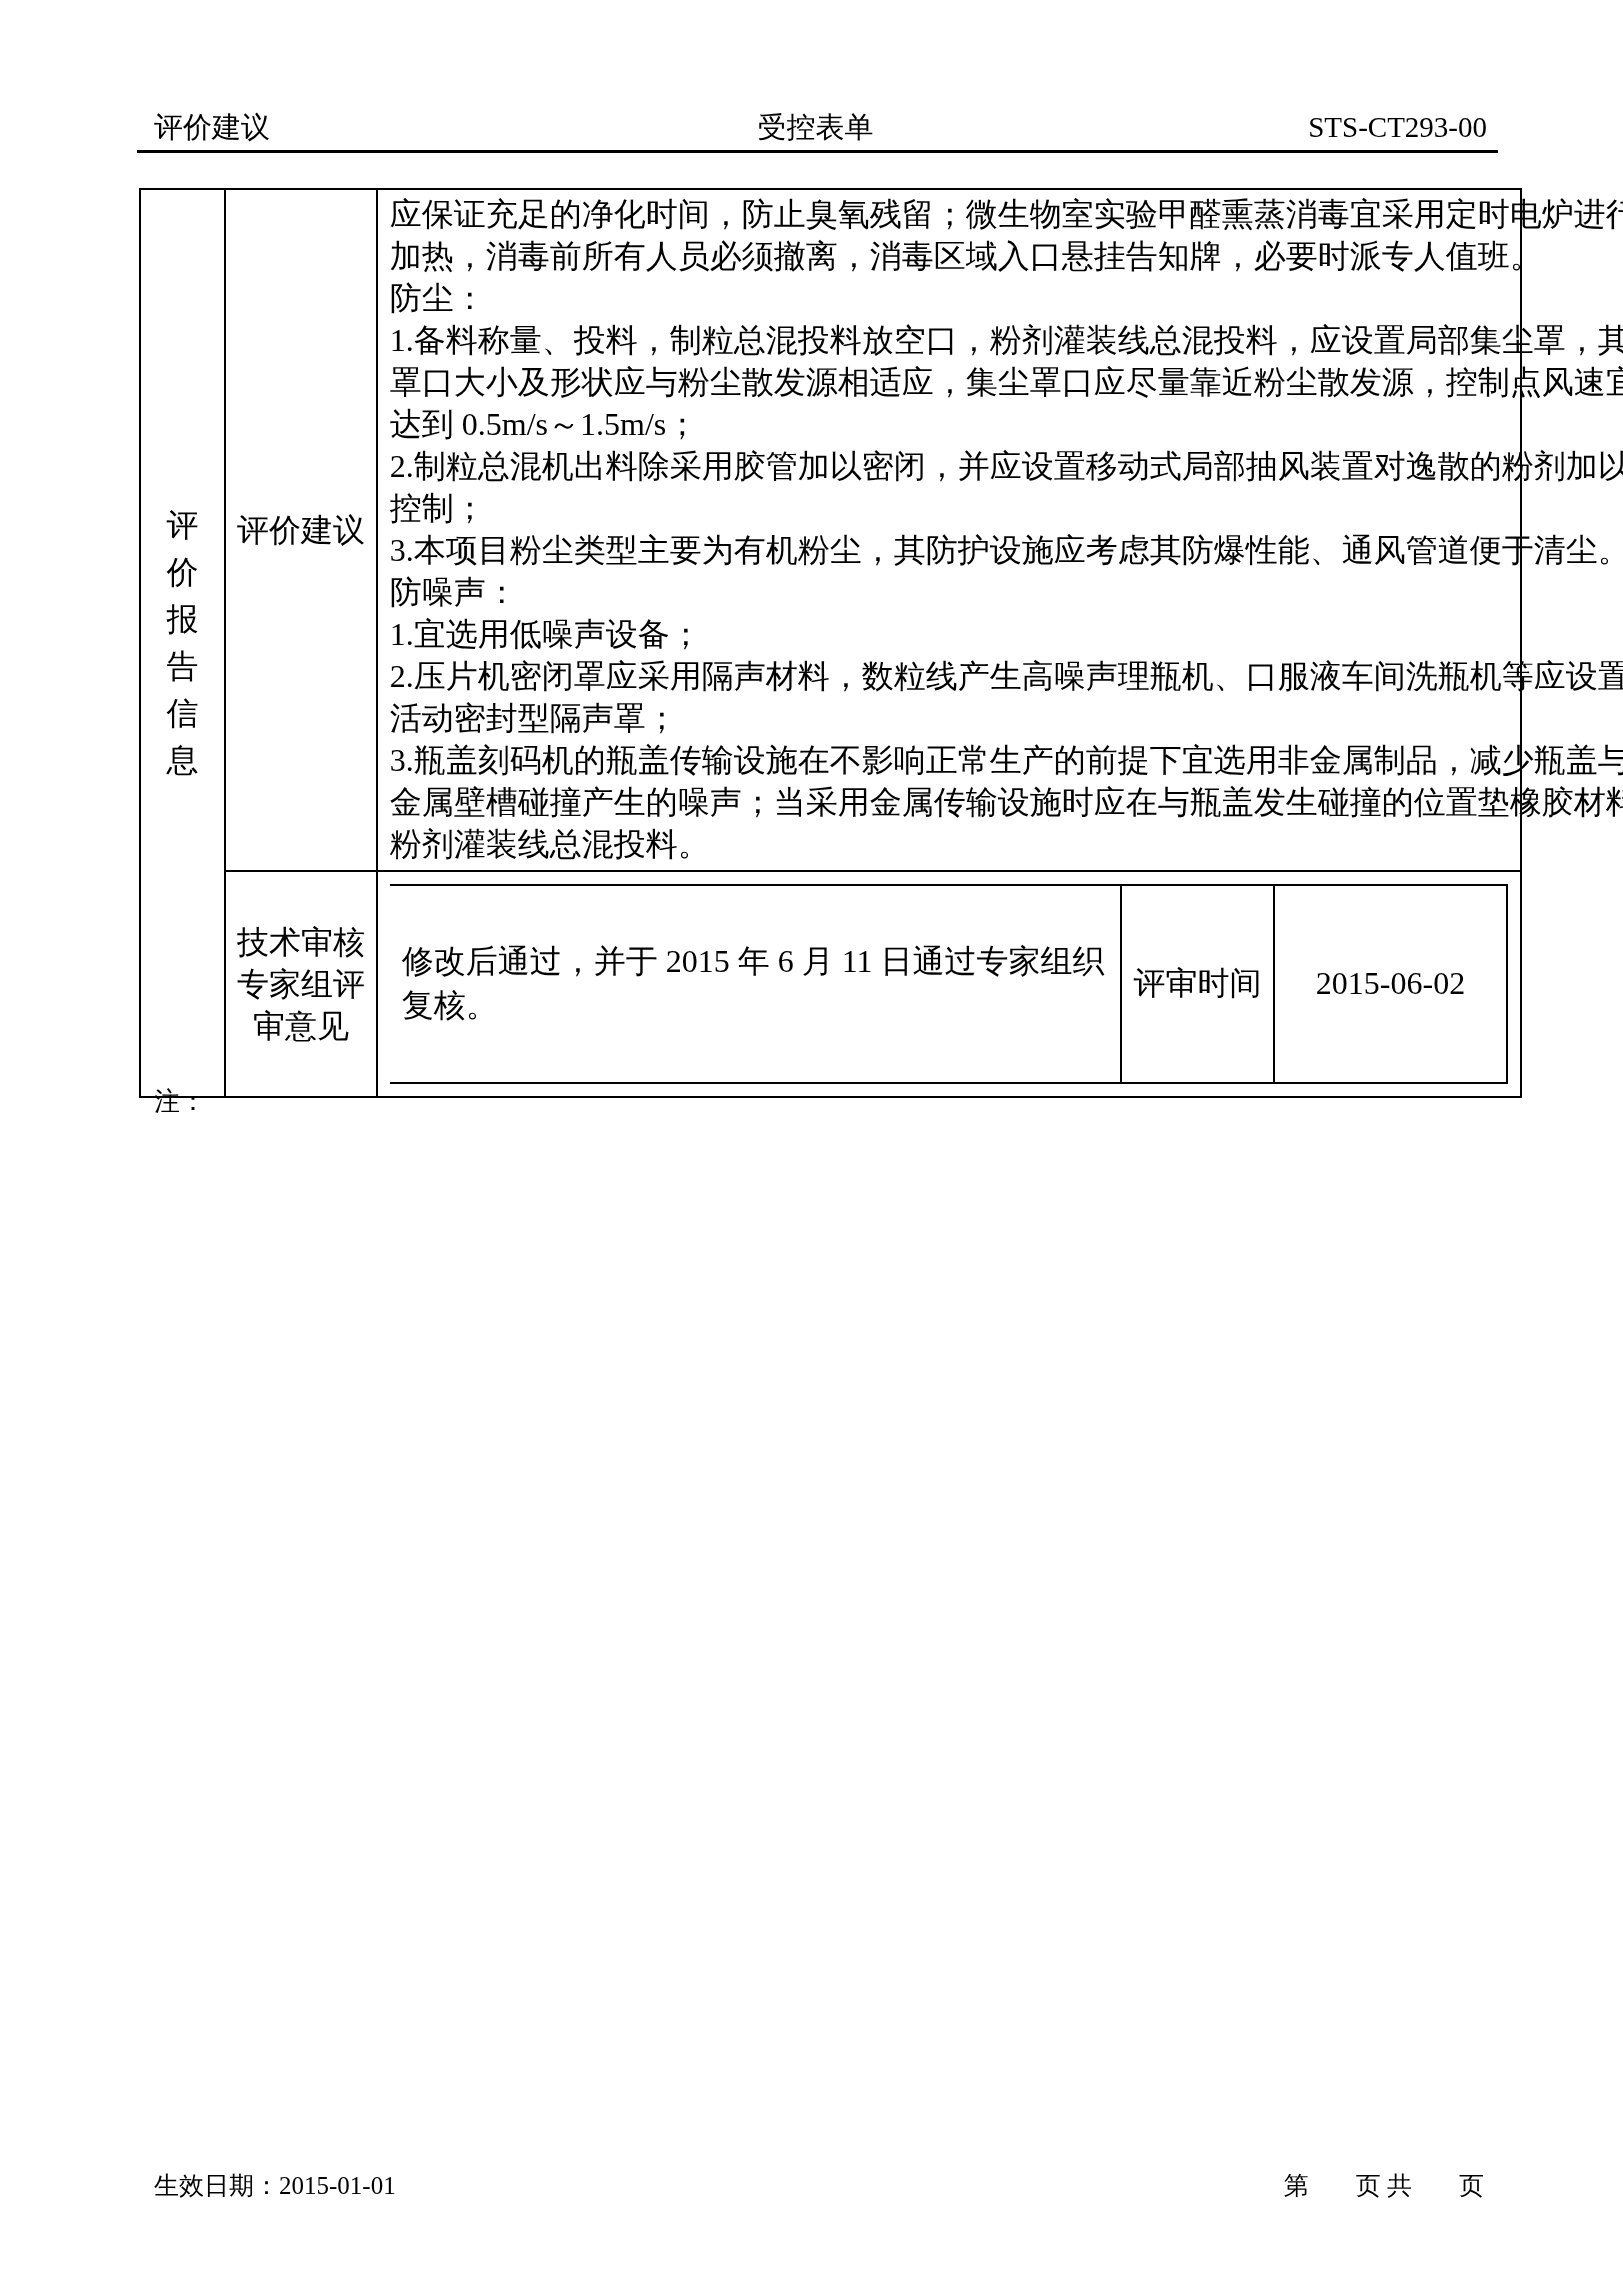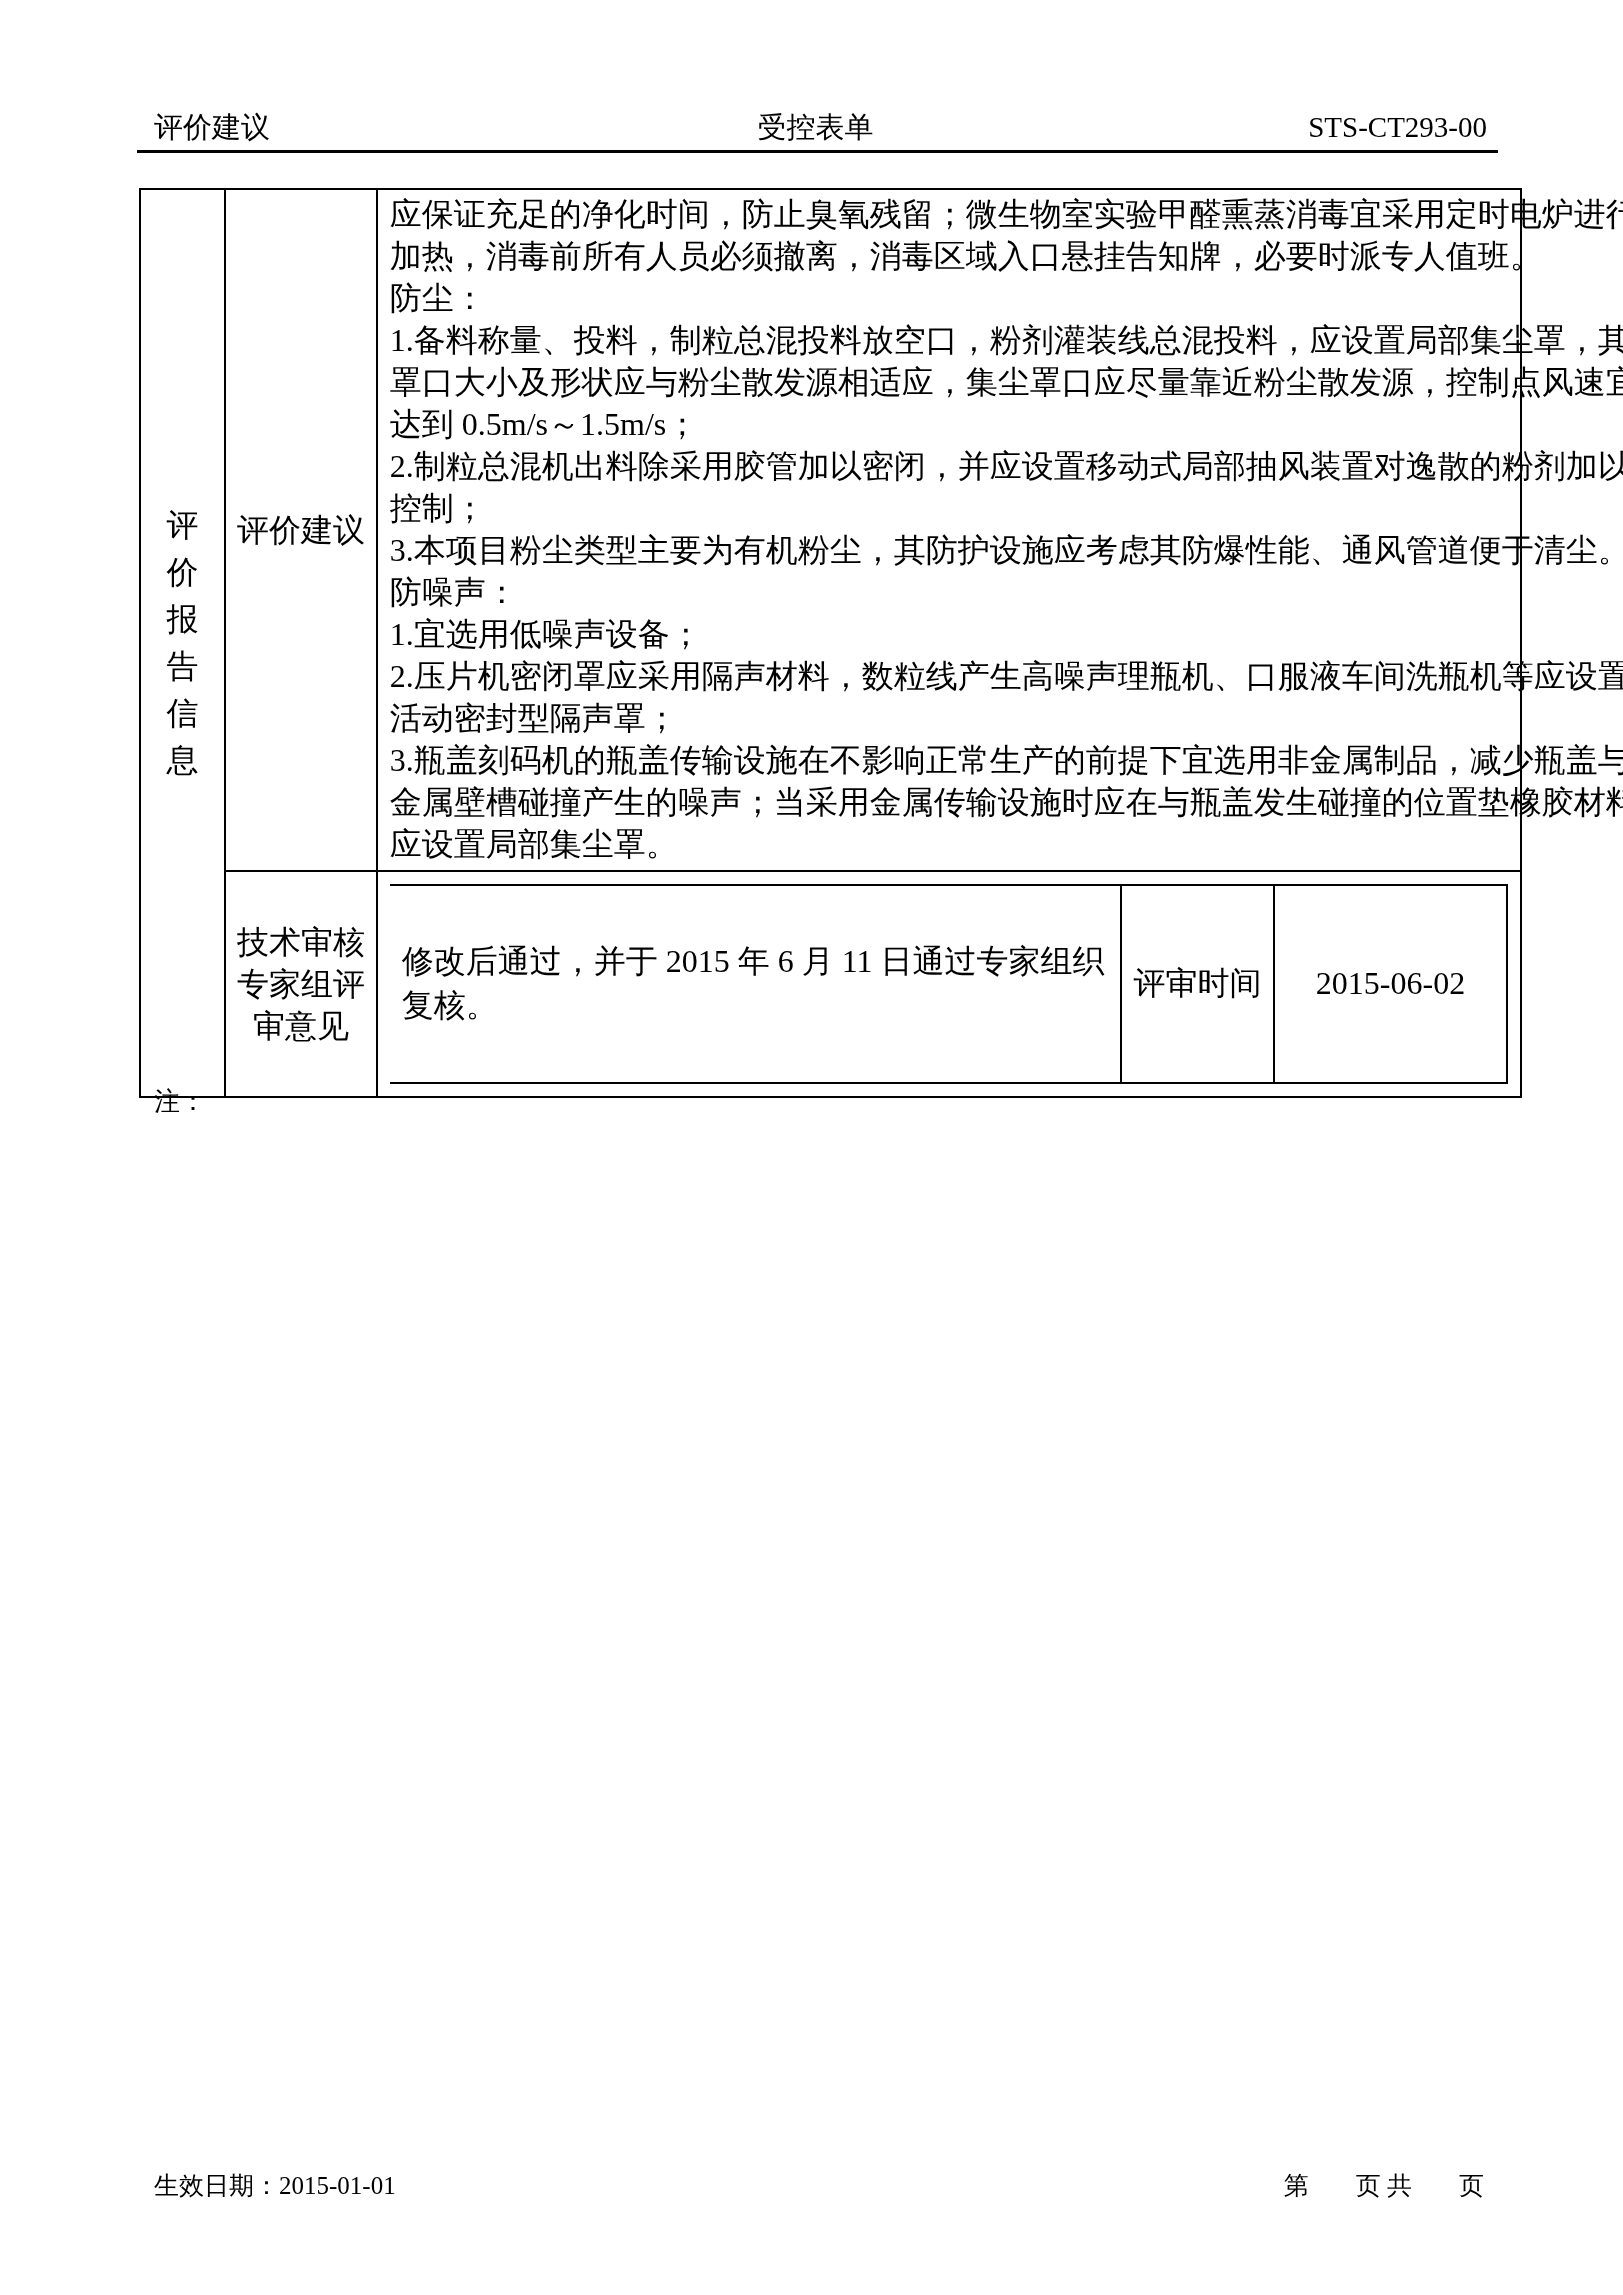--- a/index.html
+++ b/index.html
@@ -74,21 +74,21 @@
       <span class="ln">达到 0.5m/s～1.5m/s；</span>
       <span class="ln">2.制粒总混机出料除采用胶管加以密闭，并应设置移动式局部抽风装置对逸散的粉剂加以</span>
       <span class="ln">控制；</span>
       <span class="ln">3.本项目粉尘类型主要为有机粉尘，其防护设施应考虑其防爆性能、通风管道便于清尘。</span>
       <span class="ln">防噪声：</span>
       <span class="ln">1.宜选用低噪声设备；</span>
       <span class="ln">2.压片机密闭罩应采用隔声材料，数粒线产生高噪声理瓶机、口服液车间洗瓶机等应设置</span>
       <span class="ln">活动密封型隔声罩；</span>
       <span class="ln">3.瓶盖刻码机的瓶盖传输设施在不影响正常生产的前提下宜选用非金属制品，减少瓶盖与</span>
       <span class="ln">金属壁槽碰撞产生的噪声；当采用金属传输设施时应在与瓶盖发生碰撞的位置垫橡胶材料</span>
-      <span class="ln">应设置局部集尘罩。</span>
+      <span class="ln">粉剂灌装线总混投料。</span>
     </td>
   </tr>
   <tr class="review">
     <td class="lbl">
       <span style="display:block">技术审核</span>
       <span style="display:block">专家组评</span>
       <span style="display:block">审意见</span>
     </td>
     <td style="padding:12px">
       <table class="inner">

